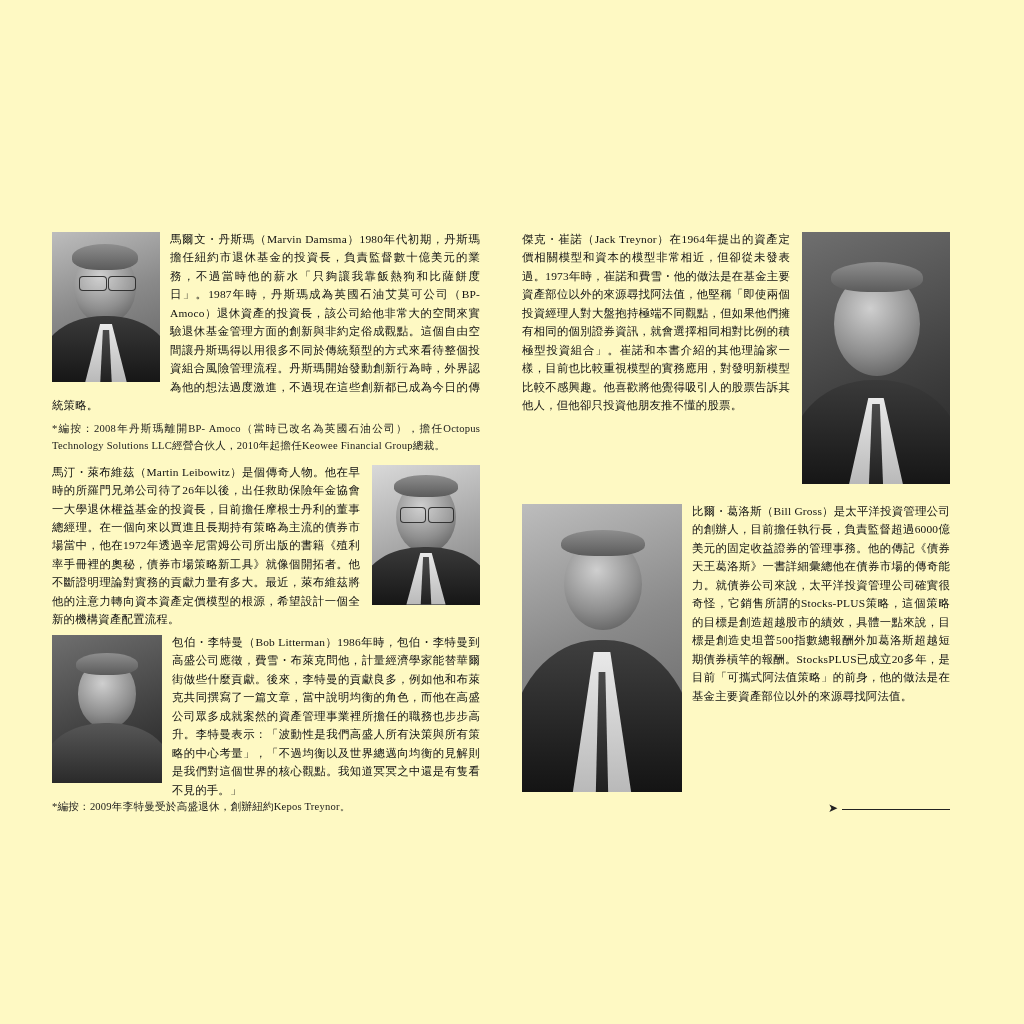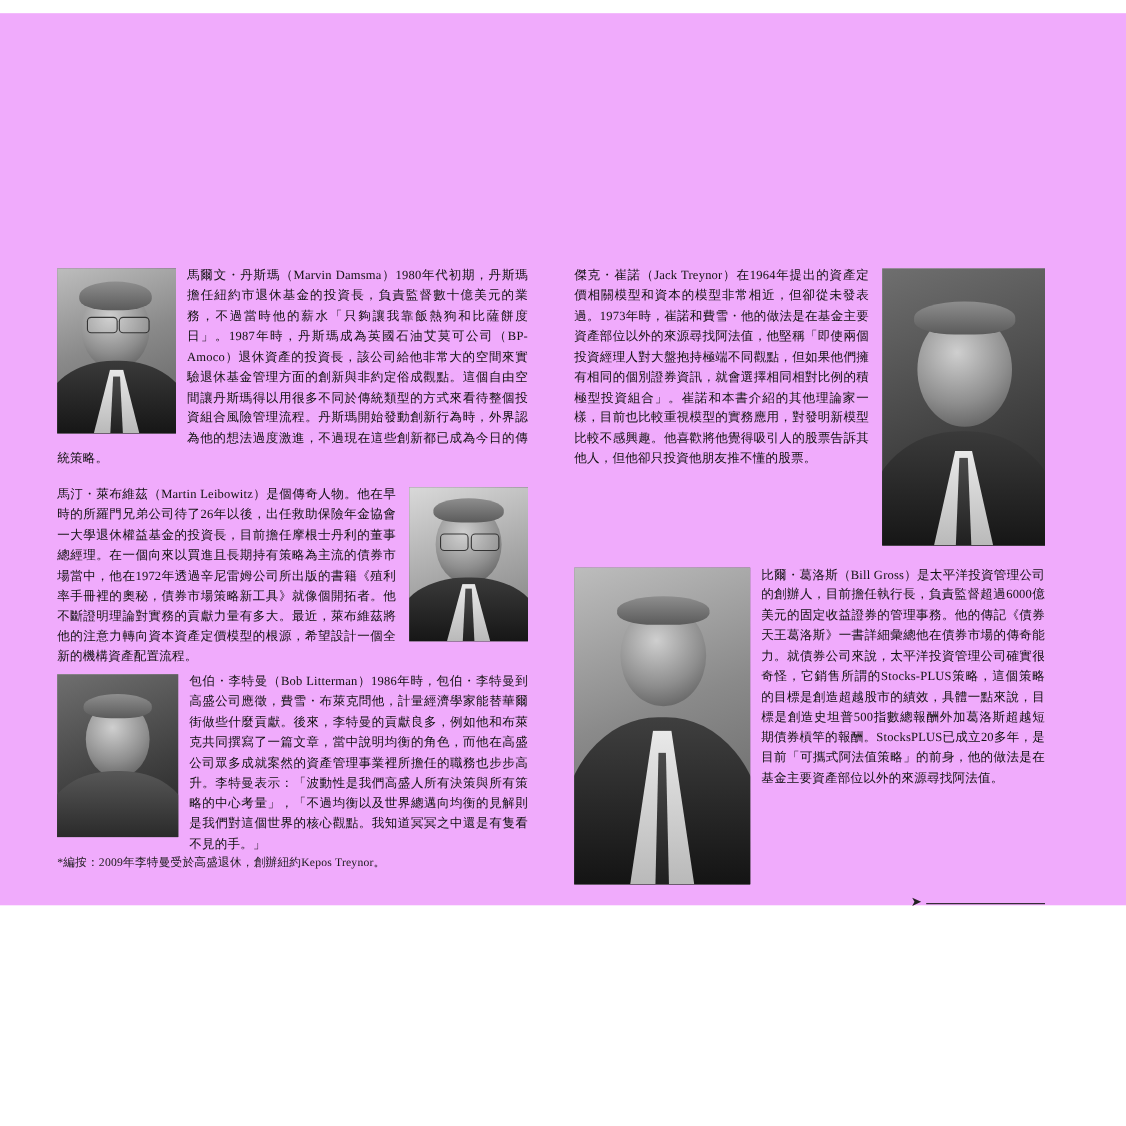--- a/index.html
+++ b/index.html
@@ -9,24 +9,24 @@
   }
   body {
     width: 1024px;
     height: 1024px;
     overflow: hidden;
     font-family: "Liberation Serif", serif;
     color: #000000;
   }
   #page {
     position: absolute;
-    left: 0; top: 12px;
+    left: 0; top: 0;
     width: 1024px;
-    height: 811px;
-    background: #f0abfc;
+    height: 1024px;
+    background: #fef9c3;
   }
   .spread {
     position: absolute;
     left: 52px;
     top: 230px;
     width: 900px;
     height: 620px;
     display: flex;
     gap: 42px;
   }
@@ -167,20 +167,21 @@
           <div class="pbg"></div>
           <div class="pface" style="width:62px;height:74px;left:22px;top:18px;"></div>
           <div class="phair" style="width:66px;height:26px;left:20px;top:12px;"></div>
           <div class="pglass" style="width:26px;height:13px;left:27px;top:44px;"></div>
           <div class="pglass" style="width:26px;height:13px;left:56px;top:44px;"></div>
           <div class="pbody" style="width:130px;height:66px;"></div>
           <div class="pshirt" style="width:74px;height:58px;"></div>
           <div class="ptie" style="width:26px;height:52px;"></div>
         </div>
         <div class="body-text">馬爾文・丹斯瑪（Marvin Damsma）1980年代初期，丹斯瑪擔任紐約市退休基金的投資長，負責監督數十億美元的業務，不過當時他的薪水「只夠讓我靠飯熱狗和比薩餅度日」。1987年時，丹斯瑪成為英國石油艾莫可公司（BP-Amoco）退休資產的投資長，該公司給他非常大的空間來實驗退休基金管理方面的創新與非約定俗成觀點。這個自由空間讓丹斯瑪得以用很多不同於傳統類型的方式來看待整個投資組合風險管理流程。丹斯瑪開始發動創新行為時，外界認為他的想法過度激進，不過現在這些創新都已成為今日的傳統策略。</div>
+        <div class="editor-note">*編按：2008年丹斯瑪離開BP- Amoco（當時已改名為英國石油公司），擔任Octopus Technology Solutions LLC經營合伙人，2010年起擔任Keowee Financial Group總裁。</div>
         <div class="clear"></div>
       </div>
 
       <div class="entry" id="e2">
         <div class="photo f-right">
           <div class="pbg light"></div>
           <div class="pface" style="width:60px;height:72px;left:24px;top:16px;"></div>
           <div class="phair" style="width:64px;height:22px;left:22px;top:10px;"></div>
           <div class="pglass" style="width:24px;height:14px;left:28px;top:42px;"></div>
           <div class="pglass" style="width:24px;height:14px;left:56px;top:42px;"></div>

